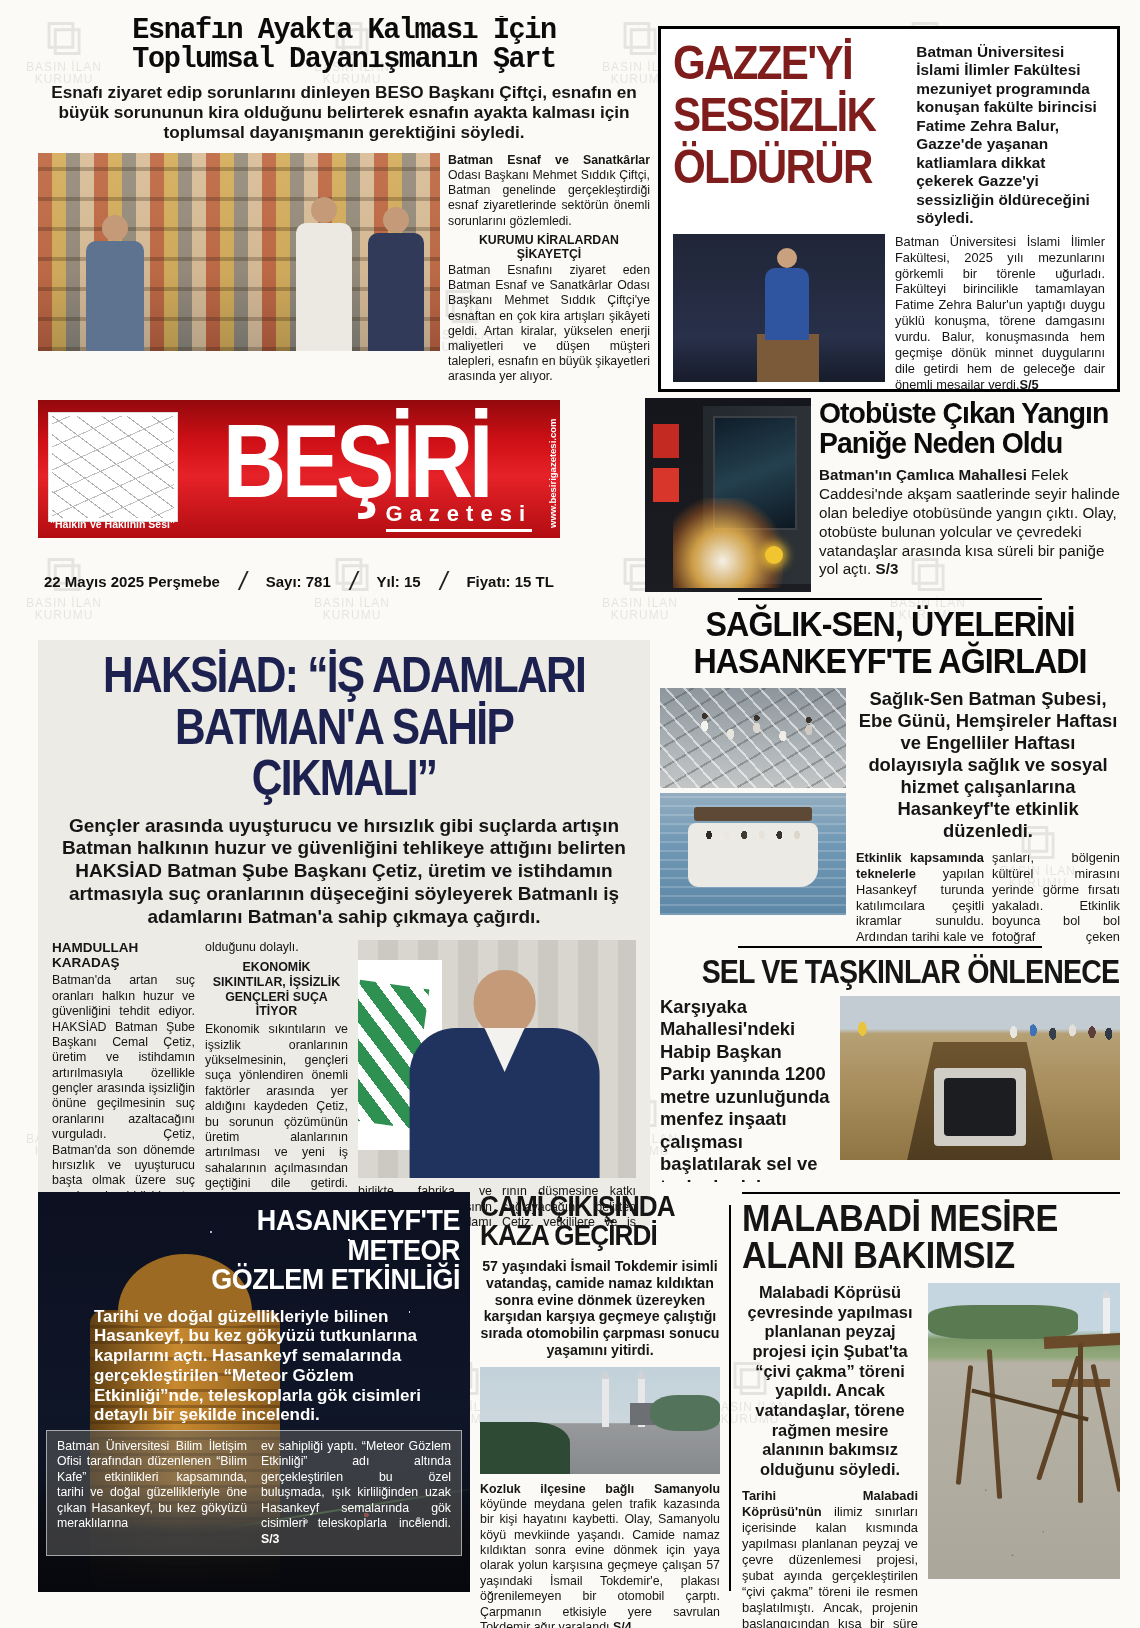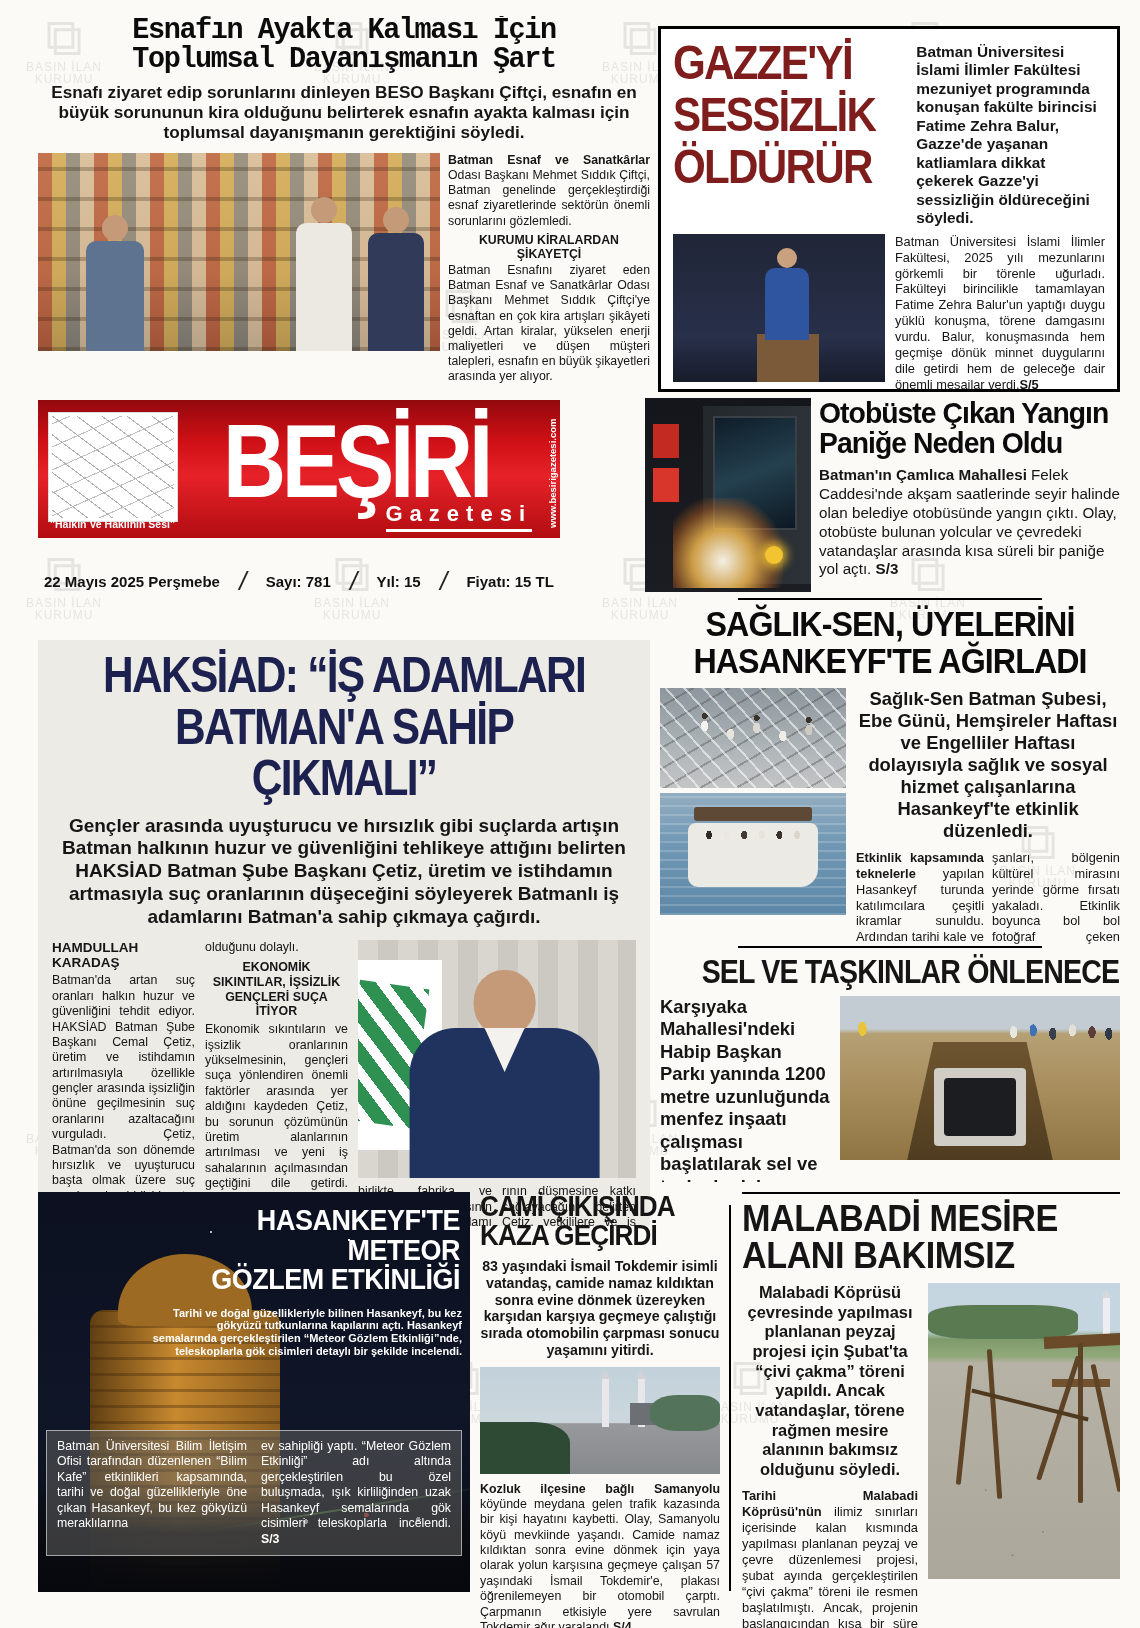--- a/index.html
+++ b/index.html
@@ -176,21 +176,21 @@
   .tower::before{content:"";position:absolute;left:28px;top:-56px;width:134px;height:72px;background:#9c6a22;
     border-radius:50% 50% 12% 12%/80% 80% 10% 10%;}
   .laser{position:absolute;left:150px;top:318px;width:290px;height:2px;background:linear-gradient(90deg,transparent,#9dff7e 40%,transparent);transform:rotate(-9deg);}
   .crowd{position:absolute;left:0;right:0;bottom:0;height:110px;background:
     radial-gradient(4px 4px at 62% 36%,#d8dce2 60%,transparent 61%),
     radial-gradient(4px 4px at 76% 30%,#c23a34 60%,transparent 61%),
     radial-gradient(4px 4px at 88% 34%,#d8dce2 60%,transparent 61%),
     linear-gradient(0deg,#07080d 0%,rgba(9,11,16,.92) 55%,rgba(9,11,16,.4) 80%,transparent 100%);}
   .meteor-head{position:relative;margin:14px 10px 0 118px;font-weight:800;font-size:29px;line-height:1.02;letter-spacing:-.5px;text-align:right;}
   .meteor-head span{display:block;transform:scaleX(.93);transform-origin:right center;}
-  .meteor-lede{position:relative;margin:12px 8px 0 112px;font-size:11px;font-weight:700;line-height:1.16;text-align:right;}
+  .meteor-lede{position:relative;margin:12px 8px 0 56px;font-size:17px;font-weight:700;line-height:1.16;text-align:left;}
   .meteor-box{position:absolute;left:8px;right:8px;bottom:36px;background:rgba(96,96,94,.55);
     border:1px solid rgba(255,255,255,.55);padding:8px 10px;display:flex;gap:14px;font-size:12.3px;}
   .meteor-box .mcol{flex:1;text-align:justify;line-height:1.26;}
   
   #art-cami{left:480px;top:1192px;width:240px;height:436px;}
   .cami-head{font-weight:800;font-size:29px;line-height:1.0;letter-spacing:-1px;}
   .cami-head span{display:block;transform:scaleX(.9);transform-origin:left center;}
   #art-cami .lede{font-size:14.2px;margin:8px 0;line-height:1.18;}
   .photo-mosque{width:240px;height:107px;background:
     linear-gradient(180deg,#c2d1da 0%,#ccd7dd 52%,#97999b 53%,#86898c 100%);}
@@ -513,21 +513,21 @@
       <p class="mcol" style="margin:0;">Batman Üniversitesi Bilim İletişim Ofisi tarafından düzenlenen “Bilim Kafe” etkinlikleri kapsamında, tarihi ve doğal güzellikleriyle öne çıkan Hasankeyf, bu kez gökyüzü meraklılarına</p>
       <p class="mcol" style="margin:0;"><span>ev sahipliği yaptı. “Meteor Gözlem Etkinliği” adı altında gerçekleştirilen bu özel buluşmada, ışık kirliliğinden uzak Hasankeyf semalarında gök cisimleri teleskoplarla incelendi. </span><b>S/3</b></p>
     </div>
   </div>
 
   <div class="sec" id="art-cami">
     <div class="cami-head">
       <span>CAMİ ÇIKIŞINDA</span>
       <span>KAZA GEÇİRDİ</span>
     </div>
-    <div class="lede">83 yaşındaki İsmail Tokdemir isimli vatandaş, camide namaz kıldıktan sonra evine dönmek üzereyken karşıdan karşıya geçmeye çalıştığı sırada otomobilin çarpması sonucu yaşamını yitirdi.</div>
+    <div class="lede">57 yaşındaki İsmail Tokdemir isimli vatandaş, camide namaz kıldıktan sonra evine dönmek üzereyken karşıdan karşıya geçmeye çalıştığı sırada otomobilin çarpması sonucu yaşamını yitirdi.</div>
     <div class="photo photo-mosque">
       <div class="minaret min-1"></div>
       <div class="minaret min-2"></div>
       <div class="mosque-build"></div>
       <div class="mosque-trees"></div>
       <div class="mosque-hedge"></div>
     </div>
     <div class="btext">
       <p class="jtext"><b>Kozluk ilçesine bağlı Samanyolu</b><span> köyünde meydana gelen trafik kazasında bir kişi hayatını kaybetti. Olay, Samanyolu köyü mevkiinde yaşandı. Camide namaz kıldıktan sonra evine dönmek için yaya olarak yolun karşısına geçmeye çalışan 57 yaşındaki İsmail Tokdemir'e, plakası öğrenilemeyen bir otomobil çarptı. Çarpmanın etkisiyle yere savrulan Tokdemir ağır yaralandı.</span><b>S/4</b></p>
     </div>

